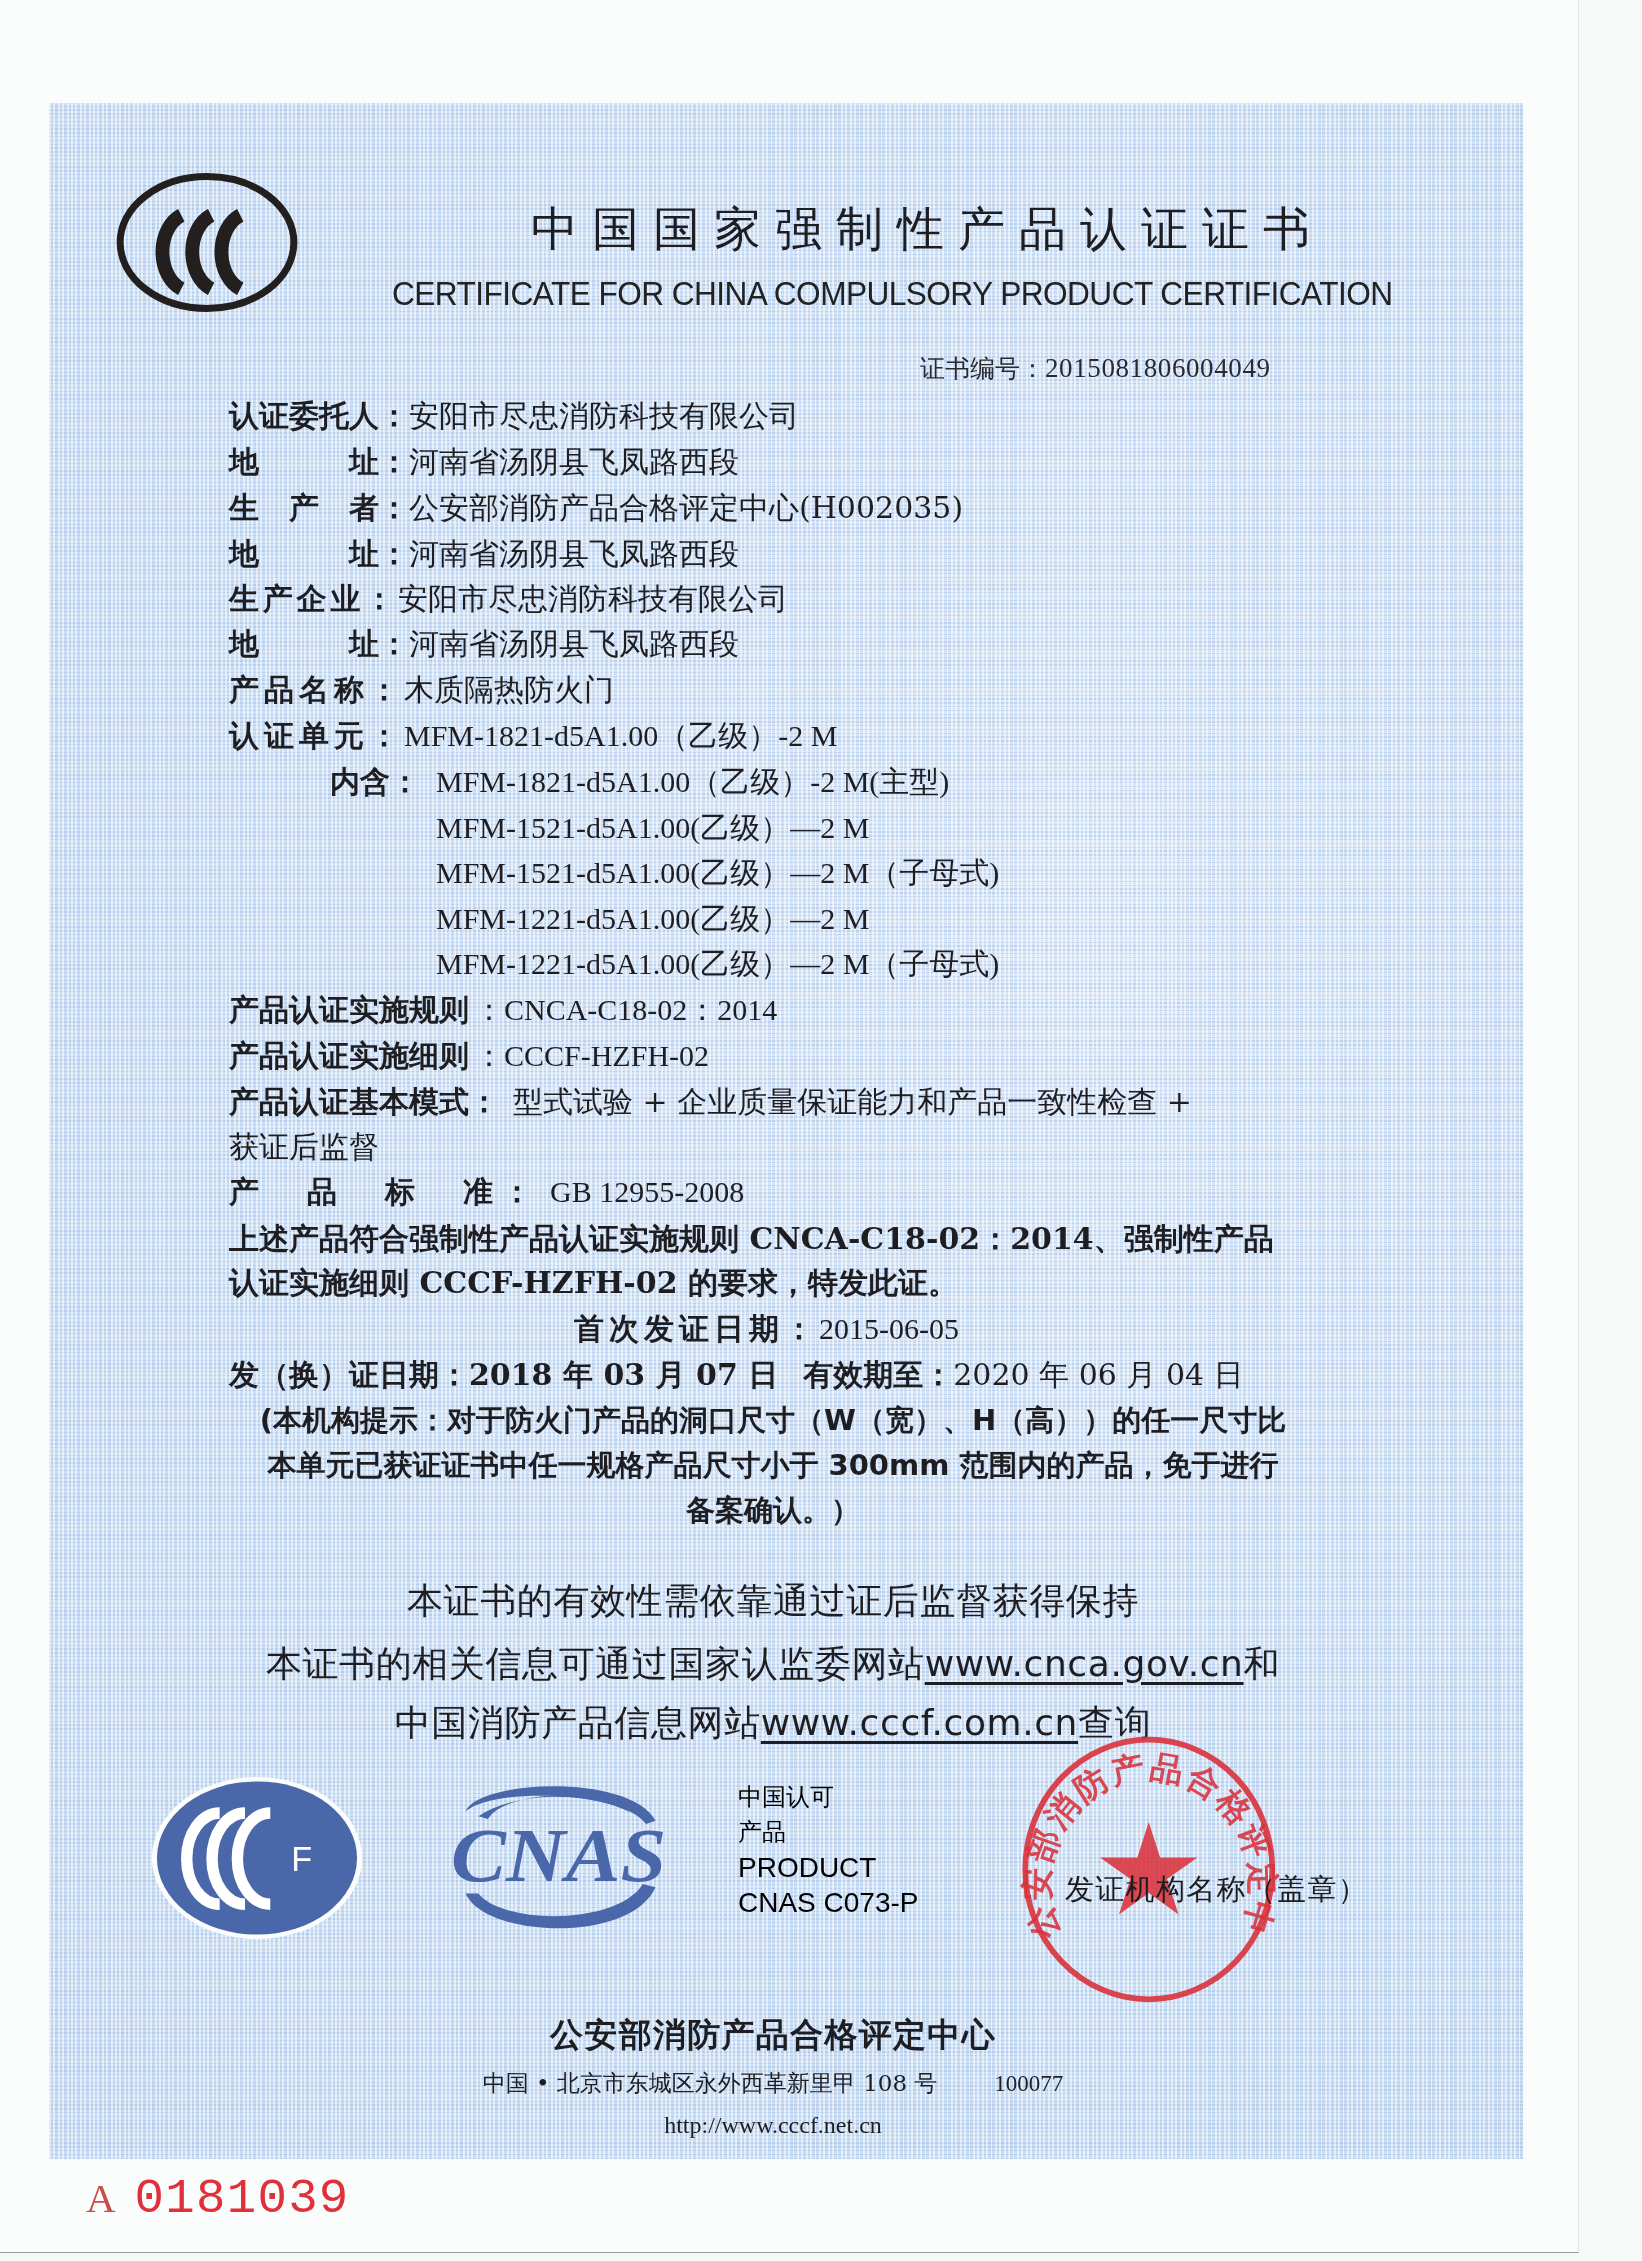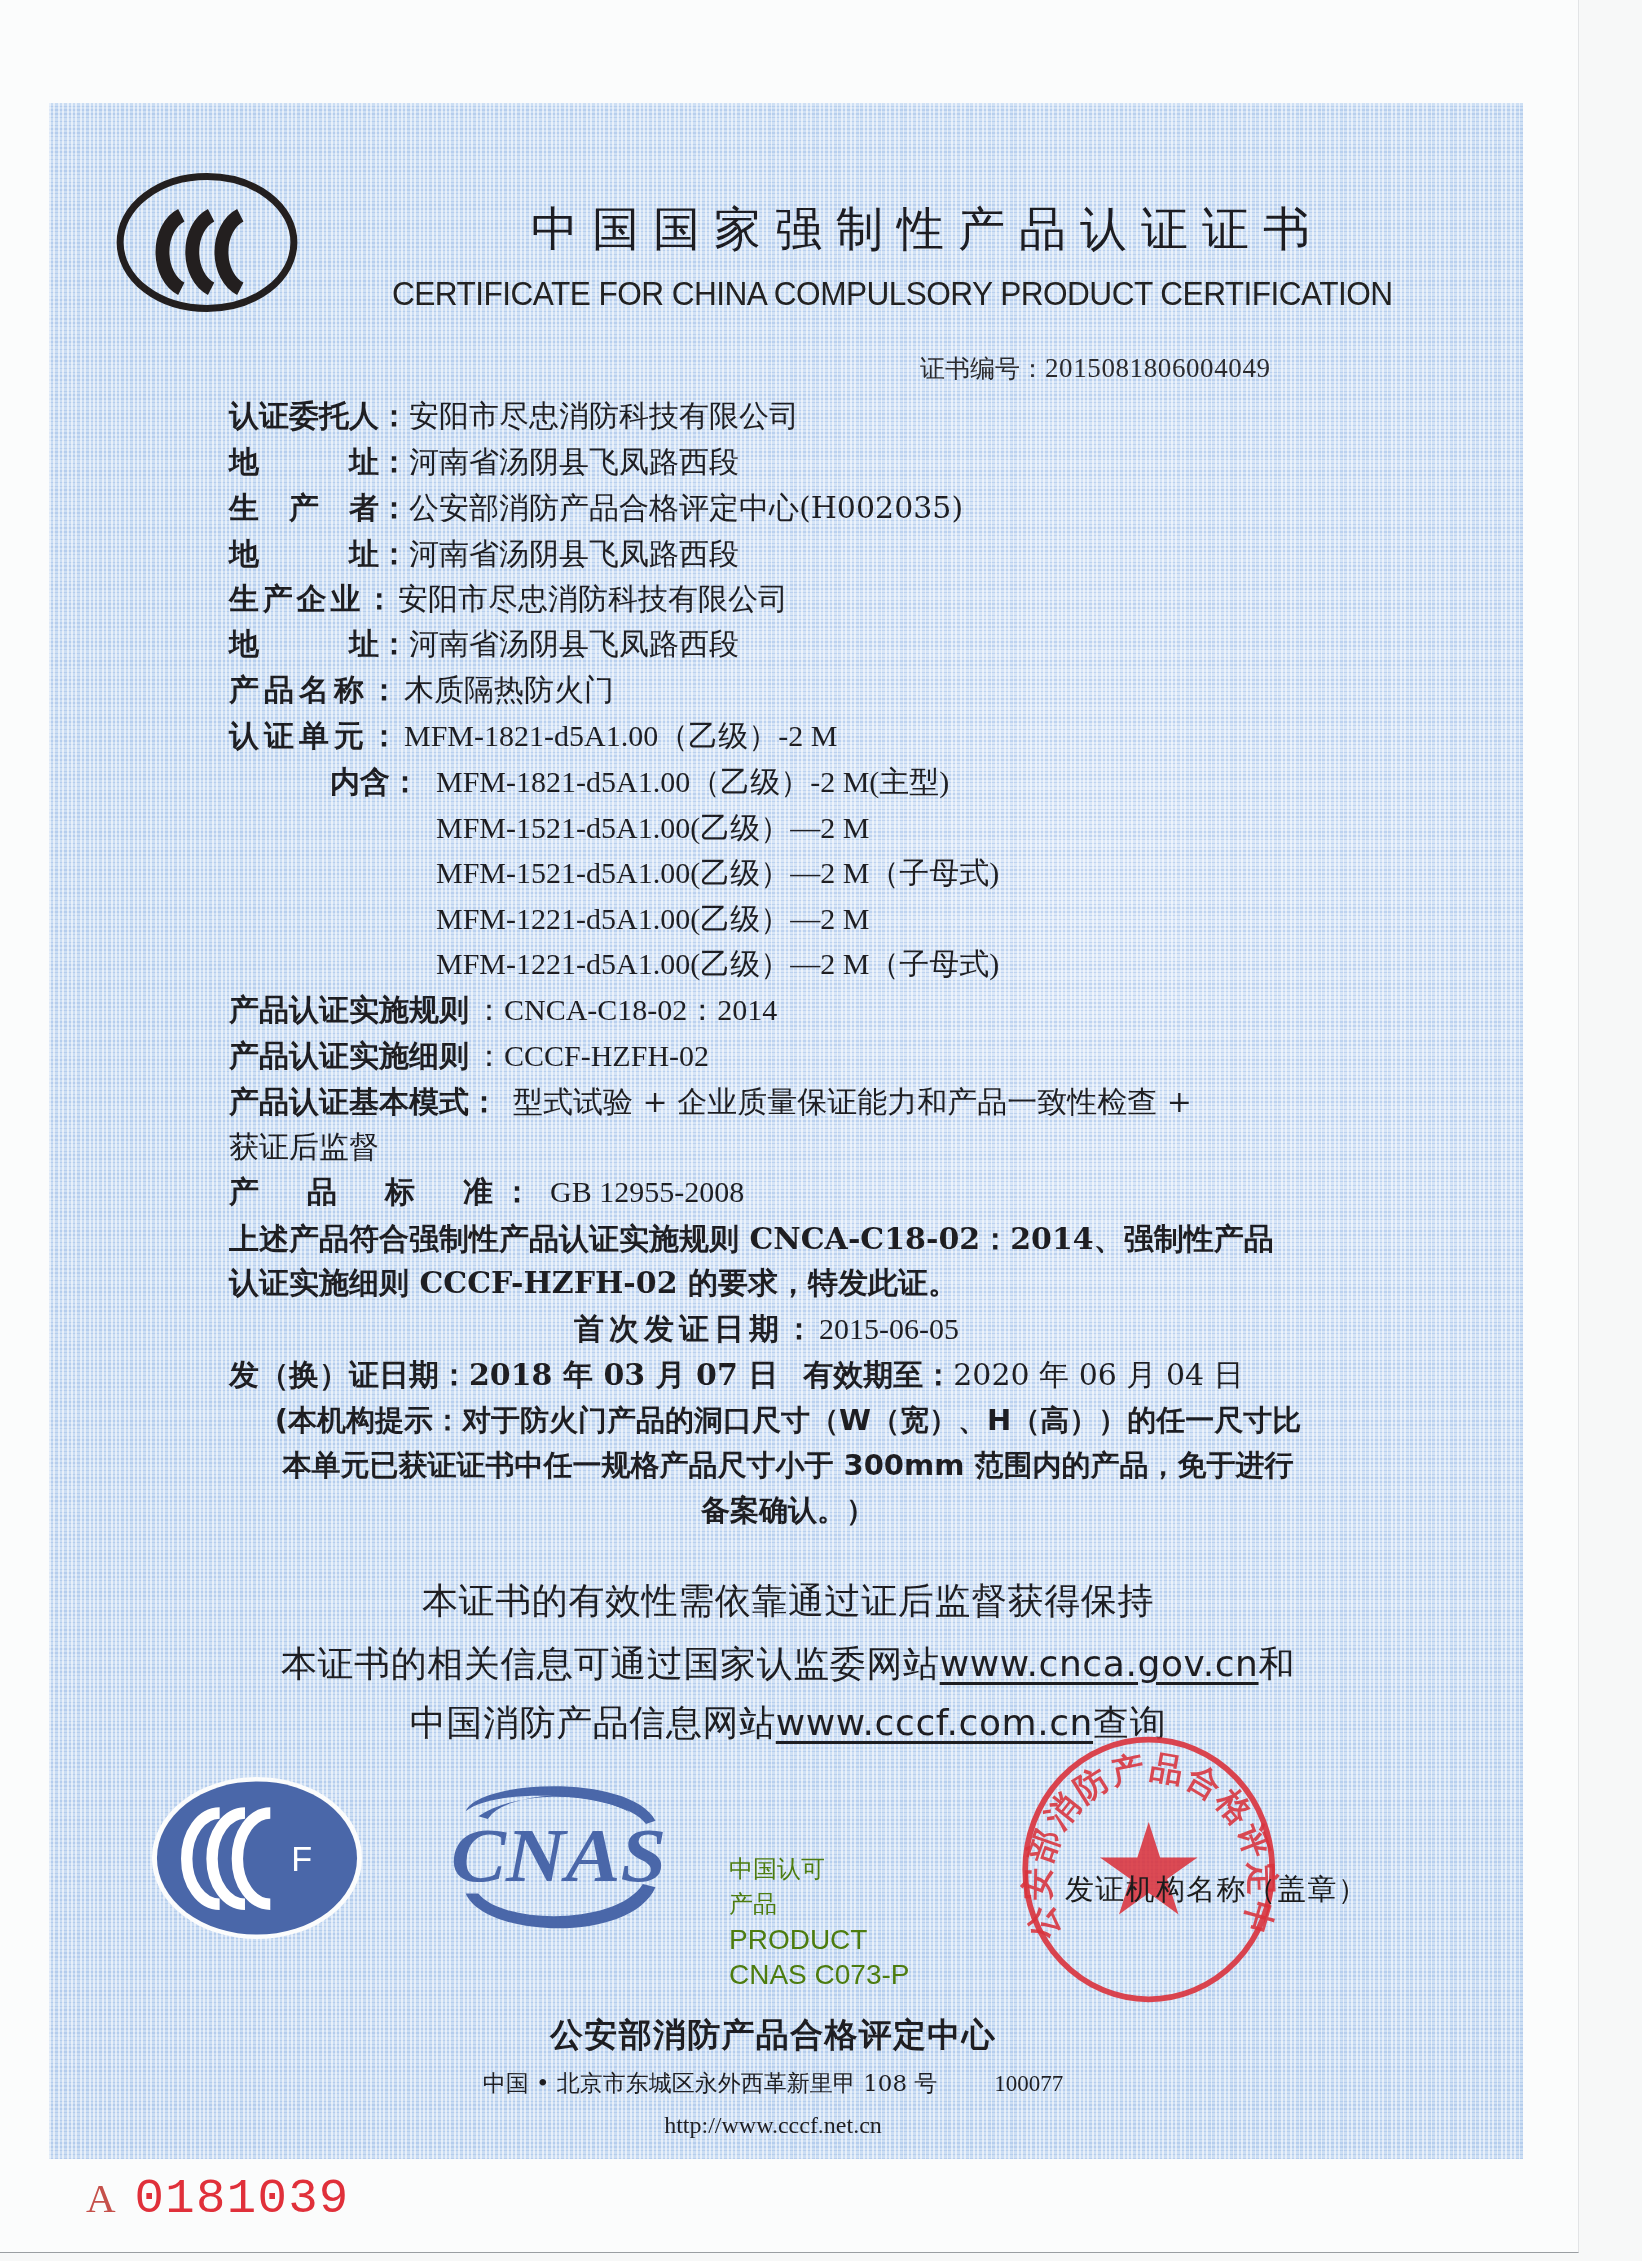--- a/index.html
+++ b/index.html
@@ -31,29 +31,29 @@
   .title-en { left: 392px; top: 274px; font-size: 34px; letter-spacing: -0.6px; font-family: "Liberation Sans Narrow", "Liberation Sans", sans-serif; transform: scaleX(0.93); transform-origin: left; color: #222; }
   .cert-no { left: 920px; top: 352px; font-size: 25px; color: #2a2a2e; }
   .cert-no .num { font-family: "Liberation Serif", serif; font-size: 27px; letter-spacing: 0.6px; }
 
   
   .row { position: absolute; left: 229px; height: 46px; font-size: 30px; line-height: 46px; white-space: nowrap; }
   .lbl { display: inline-block; font-weight: bold; font-family: "DejaVu Serif", serif; }
   .val { font-family: "DejaVu Serif", serif; }
   .bold { font-weight: bold; }
 
-  .center-line { position: absolute; left: 51px; width: 1474px; text-align: center; font-size: 30px; line-height: 46px; white-space: nowrap; }
+  .center-line { position: absolute; left: 36px; width: 1474px; text-align: center; font-size: 30px; line-height: 46px; white-space: nowrap; }
   .note { font-family: "DejaVu Sans", sans-serif; font-size: 29px; font-weight: bold; }
   .info { font-family: "DejaVu Sans", sans-serif; font-size: 36px; letter-spacing: 0.6px; }
   .info a, .info .link { color: #1e1e22; text-decoration: underline; text-underline-offset: 6.3px; }
 
   
   .cccf-logo { position: absolute; left: 150px; top: 1775px; width: 214px; height: 166px; }
   .cnas-logo { position: absolute; left: 440px; top: 1767px; width: 238px; height: 174px; }
-  .cnas-text { position: absolute; left: 729px; top: 1852px; font-size: 25px; line-height: 35px; font-family: "Liberation Sans", sans-serif; color: #4d7c0f; }
+  .cnas-text { position: absolute; left: 729px; top: 1780px; font-size: 25px; line-height: 35px; font-family: "Liberation Sans", sans-serif; color: #000000; padding-left: 9px; }
   .cnas-text div { white-space: nowrap; }
   .cnas-text .cn { font-family: "DejaVu Serif", serif; font-size: 24px; }
   .cnas-text .en { font-size: 28px; }
 
   .stamp { position: absolute; left: 1017px; top: 1733px; width: 266px; height: 273px; }
   .issuer-label { left: 1049px; top: 1870px; font-size: 29px; font-family: "DejaVu Serif", serif; color: #1c1c1c; letter-spacing: 1.3px; padding-left: 16px; }
 
   .org-name { font-size: 33px; font-weight: bold; font-family: "DejaVu Serif", serif; letter-spacing: 1.3px; }
   .addr { font-size: 23px; font-family: "DejaVu Serif", serif; }
   .site { font-size: 24px; font-family: "Liberation Serif", serif; }

